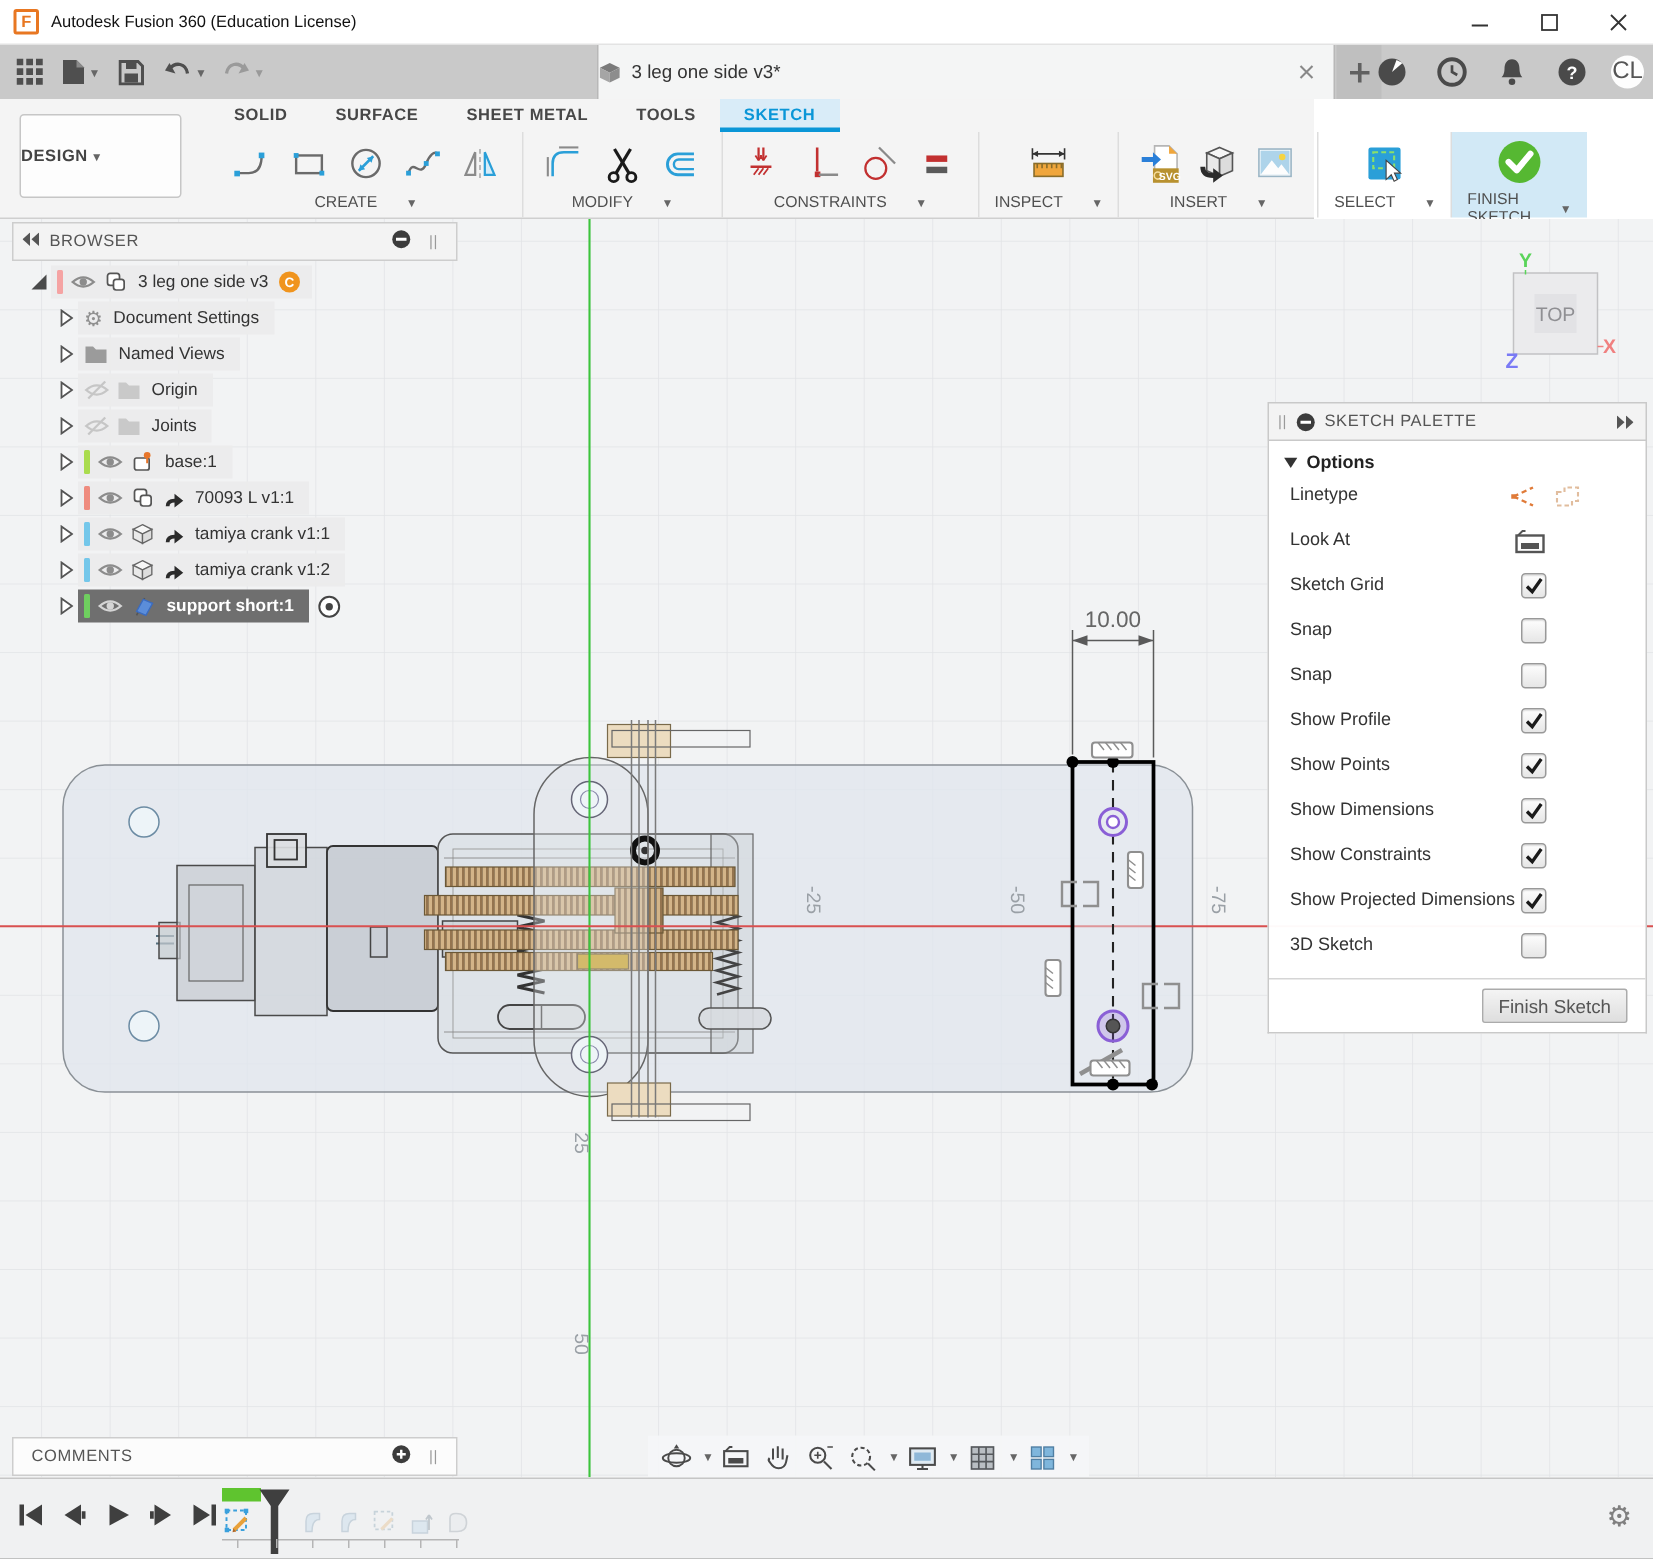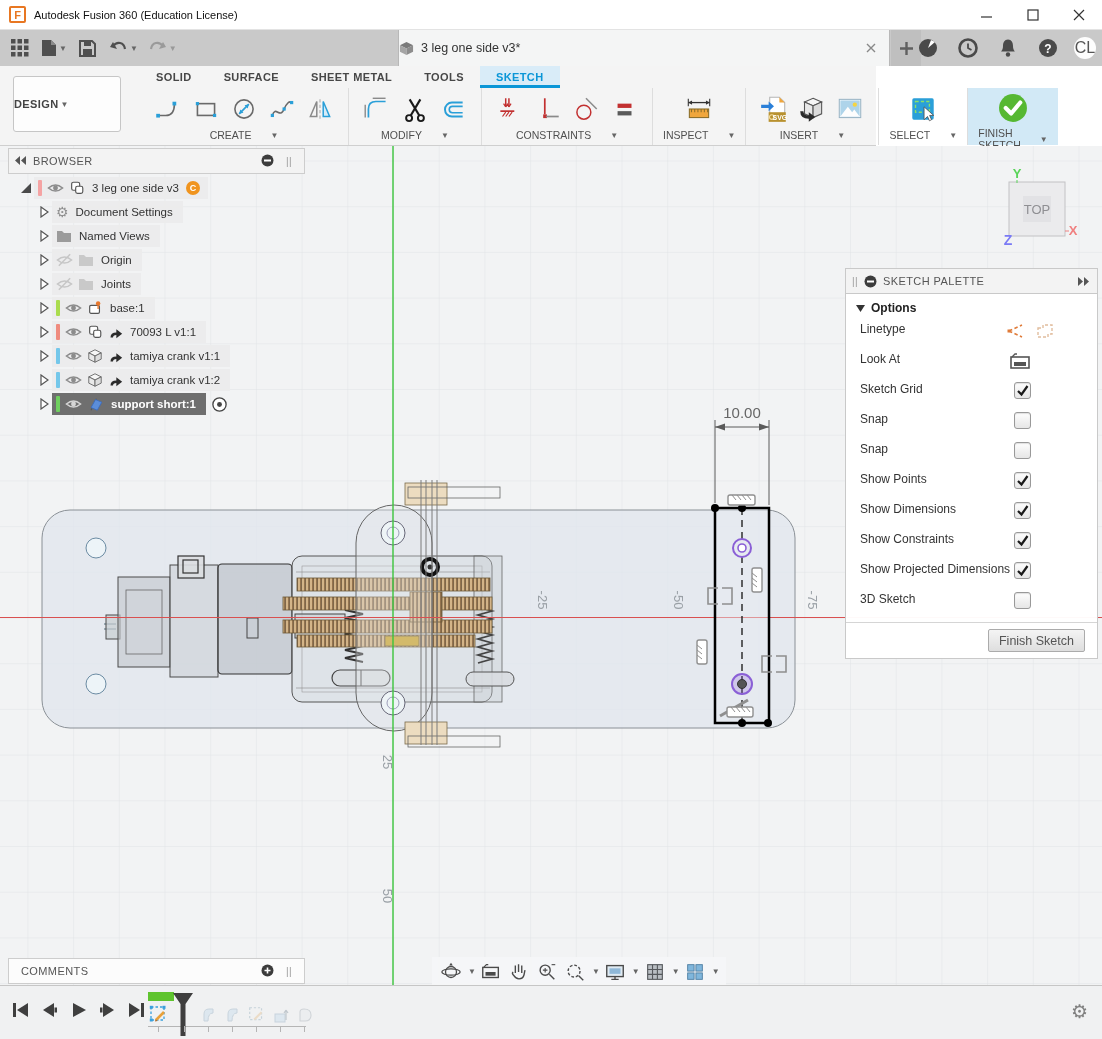--- a/index.html
+++ b/index.html
@@ -917,20 +917,30 @@
         <span class="plabel">Snap</span>
         <span class="pctrl">
             <span class="pcheck" data-checked="false">
               <svg width="15" height="15">
                 <path d="M3 8 L6.5 11.5 L12.5 3" fill="none" stroke="#1a1a1a" stroke-width="2.2"></path>
               </svg>
             </span>
           </span>
       </div>
       <div class="prow">
+        <span class="plabel">Show Profile</span>
+        <span class="pctrl">
+            <span class="pcheck" data-checked="true">
+              <svg width="15" height="15">
+                <path d="M3 8 L6.5 11.5 L12.5 3" fill="none" stroke="#1a1a1a" stroke-width="2.2"></path>
+              </svg>
+            </span>
+          </span>
+      </div>
+      <div class="prow">
         <span class="plabel">Show Points</span>
         <span class="pctrl">
             <span class="pcheck" data-checked="true">
               <svg width="15" height="15">
                 <path d="M3 8 L6.5 11.5 L12.5 3" fill="none" stroke="#1a1a1a" stroke-width="2.2"></path>
               </svg>
             </span>
           </span>
       </div>
       <div class="prow">

